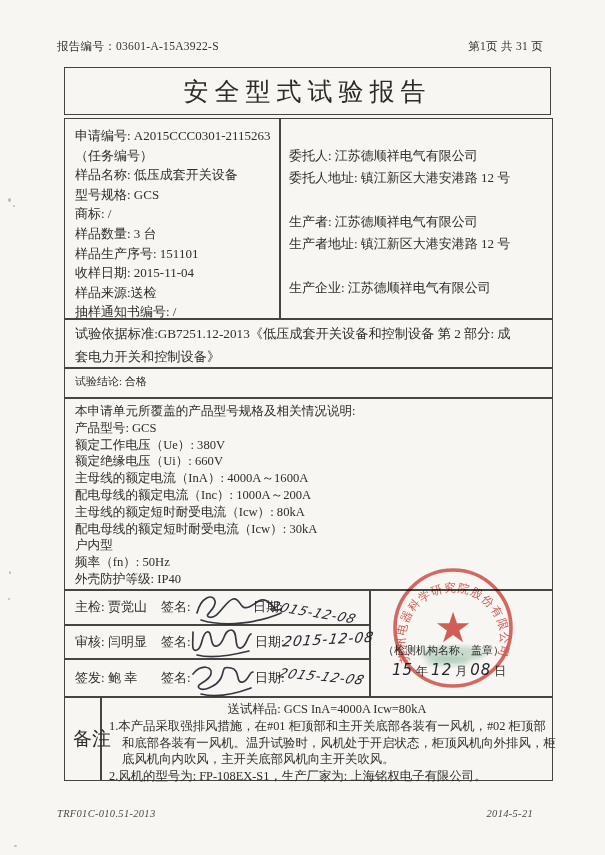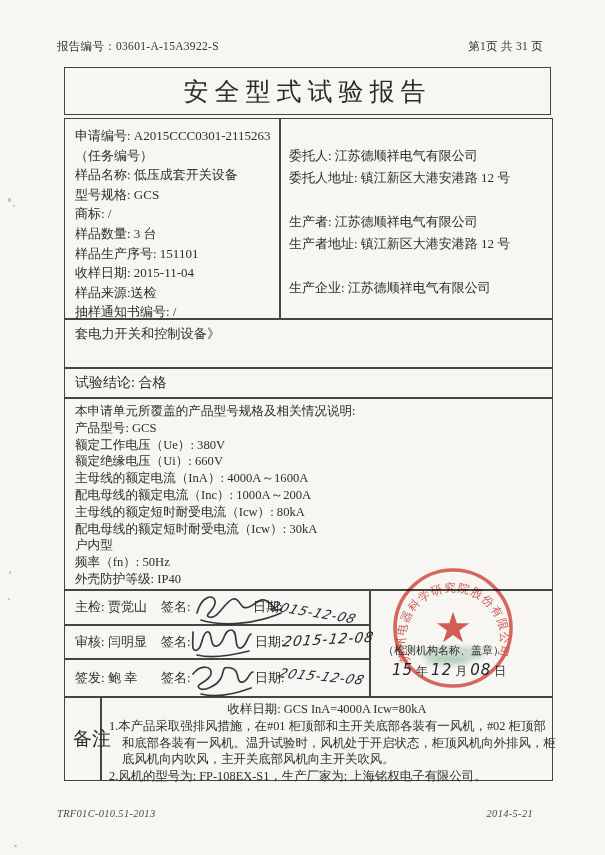--- a/index.html
+++ b/index.html
@@ -24,21 +24,21 @@
   .titletext{font-size:25px;letter-spacing:6px;color:#2b2a27;font-weight:500;}
   .tbl{
     position:absolute;left:64px;top:118px;width:487px;height:661px;
     border:1.6px solid #45433f;box-sizing:content-box;
   }
   .cellblock{position:absolute;font-size:13px;color:#2e2d2b;}
   .il{line-height:19.6px;white-space:nowrap;}
   .ir{line-height:22px;white-space:nowrap;}
   .grp{margin-bottom:22px;}
   .std{font-size:13.2px;line-height:23px;white-space:nowrap;}
-  .concl{font-size:14px;font-family:Liberation Serif, serif;}
+  .concl{font-size:11px;font-family:Liberation Serif, serif;}
   .spec{font-size:12.6px;line-height:16.8px;white-space:nowrap;}
   .sigrow{position:absolute;left:0;width:304px;height:35px;font-size:13px;}
   .sigrow .lbl{position:absolute;top:9px;white-space:nowrap;}
   .scribble{position:absolute;overflow:visible;}
   .hand{
     font-family:"DejaVu Sans",sans-serif;font-style:italic;
     color:#26262f;font-size:13px;letter-spacing:1px;white-space:nowrap;
     position:absolute;
   }
   .rmk{font-size:12.4px;line-height:16.8px;white-space:nowrap;}
@@ -98,20 +98,21 @@
       <div class="grp">
         <div>生产者: 江苏德顺祥电气有限公司</div>
         <div>生产者地址: 镇江新区大港安港路 12 号</div>
       </div>
       <div>
         <div>生产企业: 江苏德顺祥电气有限公司</div>
       </div>
     </div>
 
     <div class="cellblock std" style="left:10px;top:203px;">
+      <div>试验依据标准:GB7251.12-2013《低压成套开关设备和控制设备 第 2 部分: 成</div>
       <div>套电力开关和控制设备》</div>
     </div>
 
     <div class="cellblock concl" style="left:10px;top:255px;">试验结论: 合格</div>
 
     <div class="cellblock spec" style="left:10px;top:284px;">
       <div>本申请单元所覆盖的产品型号规格及相关情况说明:</div>
       <div>产品型号: GCS</div>
       <div>额定工作电压（Ue）: 380V</div>
       <div>额定绝缘电压（Ui）: 660V</div>
@@ -158,21 +159,21 @@
           <path d="M6,14 C14,4 26,6 24,14 C22,22 8,24 12,28 C16,32 30,26 34,18 C38,10 34,6 44,8 C54,10 48,24 56,22 C62,20 62,12 66,12"></path>
           <path d="M14,34 C30,38 48,34 64,28"></path>
         </g>
       </svg>
       <span class="lbl" style="left:190px;top:11px;">日期:</span>
       <span class="hand" style="left:214px;top:11px;transform:rotate(5deg) skewX(-16deg);">2015-12-08</span>
     </div>
 
     <div class="cellblock" style="left:8px;top:607px;font-size:19px;">备注</div>
     <div class="cellblock rmk" style="left:44px;top:582px;width:436px;">
-      <div class="rmk-c">收样日期: GCS   InA=4000A   Icw=80kA</div>
+      <div class="rmk-c">送试样品: GCS   InA=4000A   Icw=80kA</div>
       <div>1.本产品采取强排风措施，在#01 柜顶部和主开关底部各装有一风机，#02 柜顶部</div>
       <div style="padding-left:13px;">和底部各装有一风机。温升试验时，风机处于开启状态，柜顶风机向外排风，柜</div>
       <div style="padding-left:13px;">底风机向内吹风，主开关底部风机向主开关吹风。</div>
       <div>2.风机的型号为: FP-108EX-S1，生产厂家为: 上海铭权电子有限公司。</div>
     </div>
   </div>
 
   <div class="stamp-label" style="left:383px;top:643px;text-align:right;">（检测机构名称、盖章）</div>
   <div class="stamp-date" style="left:392px;top:661px;">
     <span class="hd">15</span>

